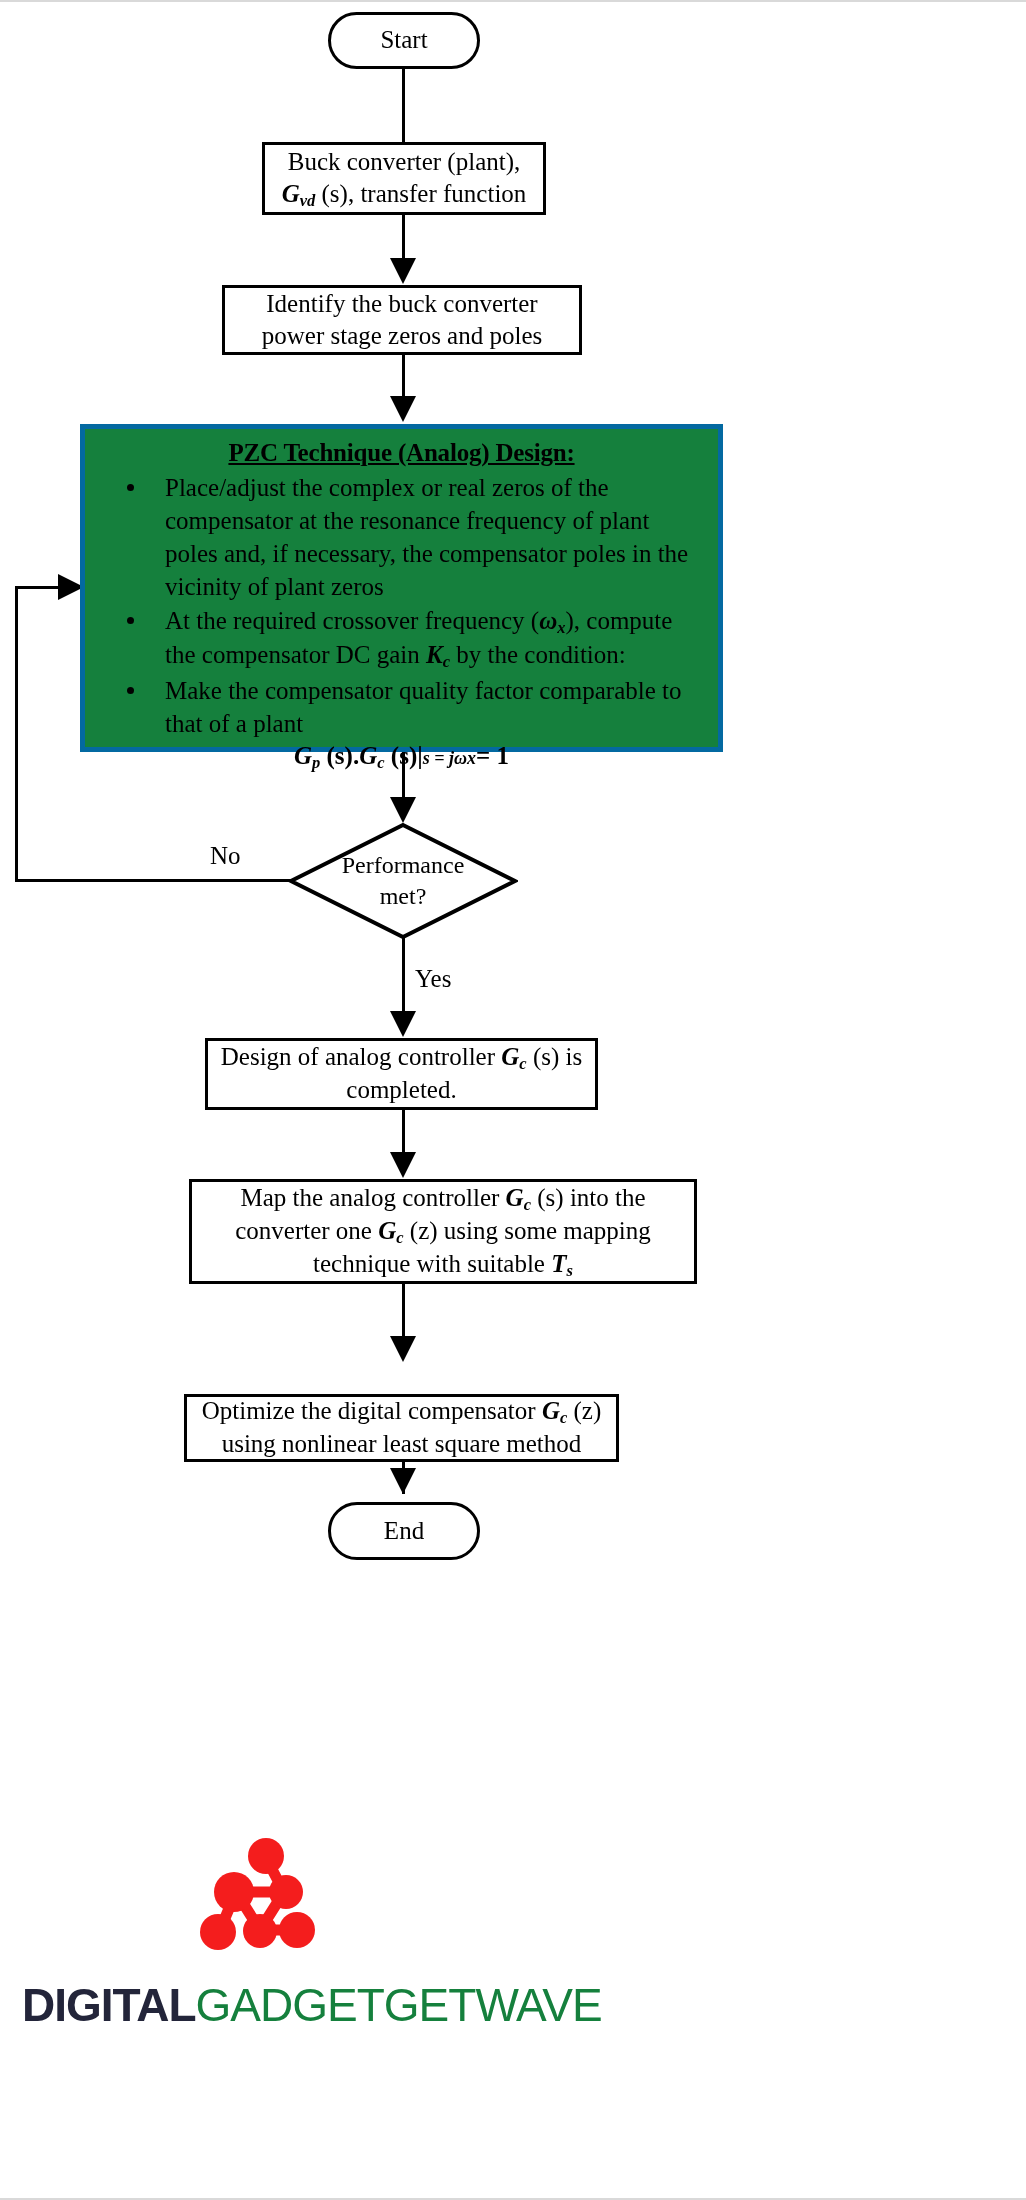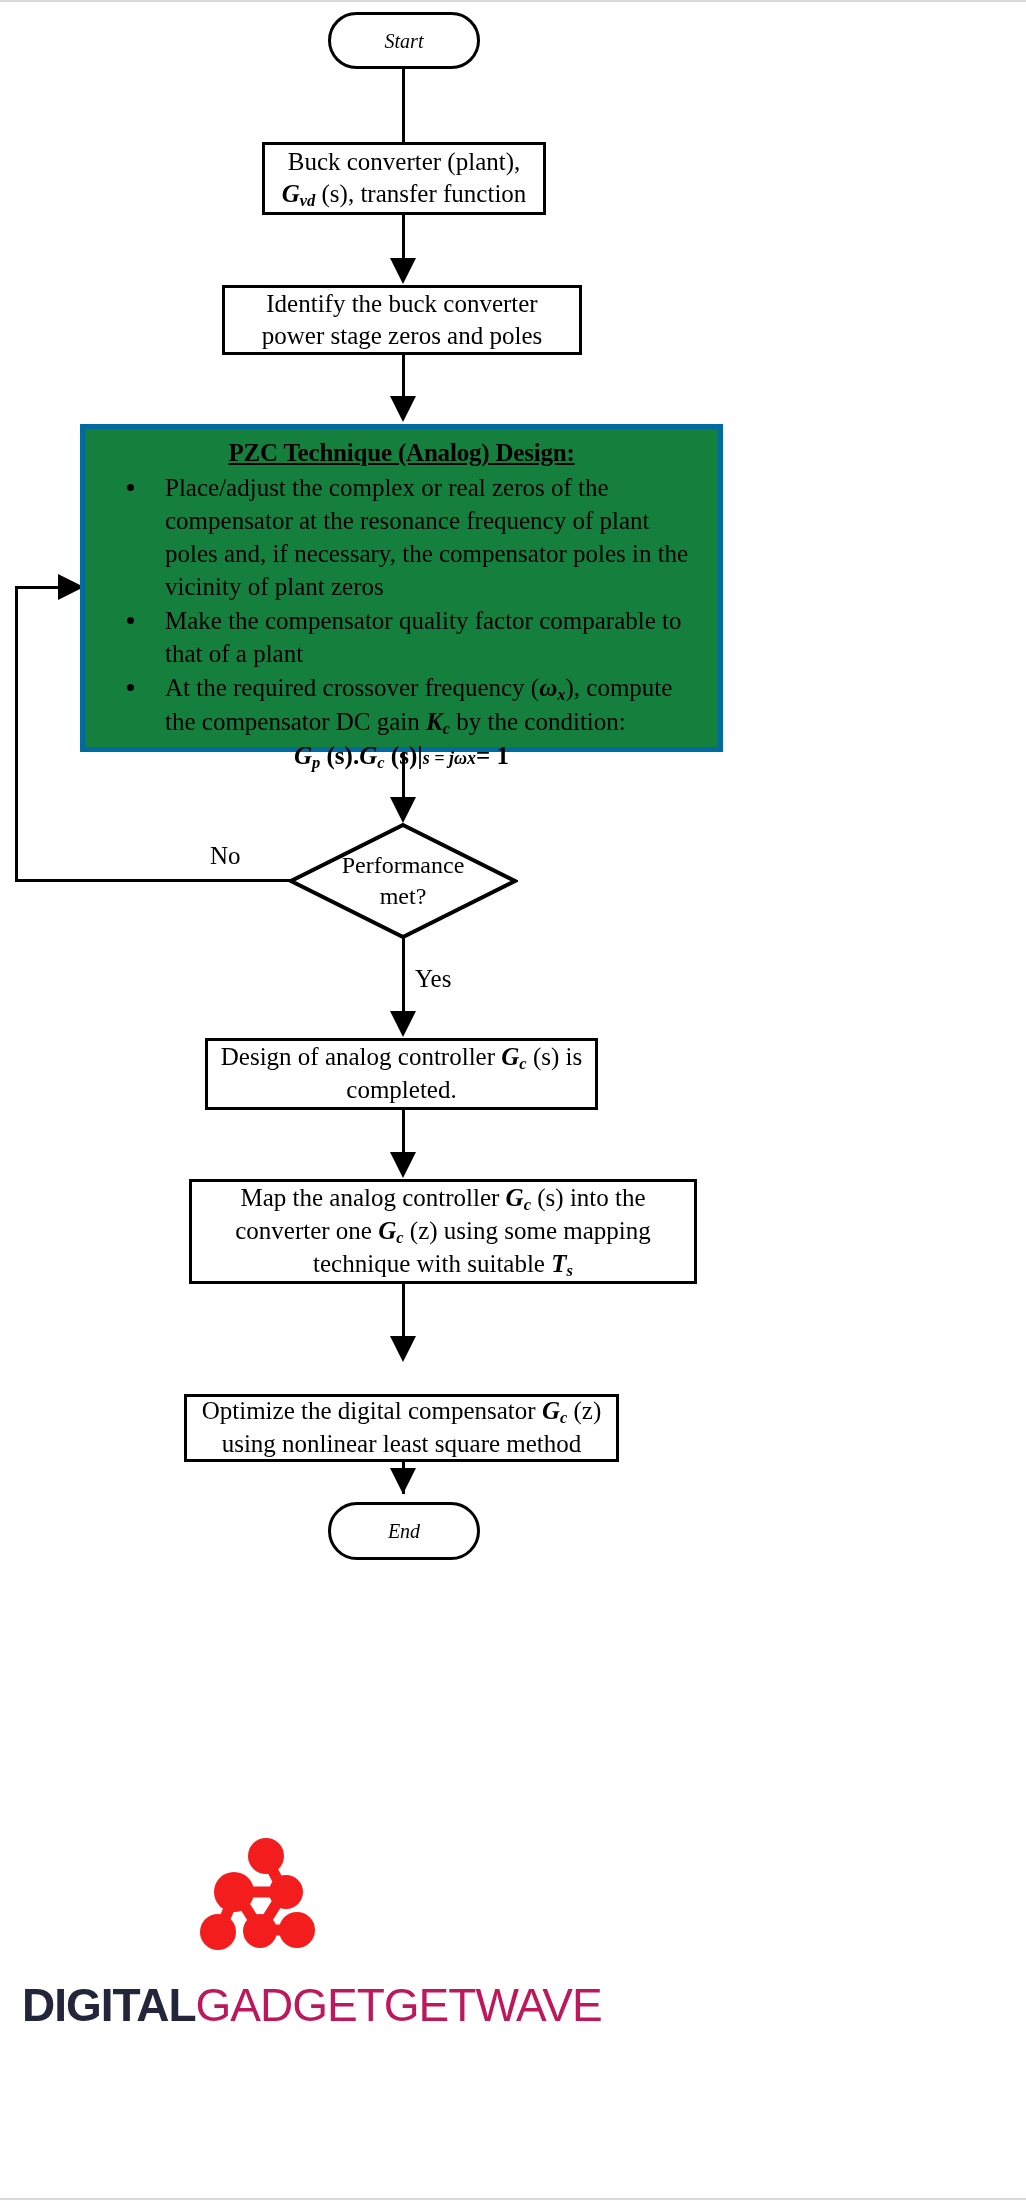--- a/index.html
+++ b/index.html
@@ -30,22 +30,21 @@
     border: 3px solid #000000;
     display: flex;
     align-items: center;
     justify-content: center;
     text-align: center;
     line-height: 1.30;
     z-index: 3;
   }
   .terminator {
     border-radius: 60px;
-    font-size: 20px;
-    font-style: italic;
+    font-size: 25px;
   }
   .process {
     font-size: 25px;
     padding: 4px 10px;
   }
   .process .txt { width: 100%; }
 
   
   .bigbox {
     position: absolute;
@@ -154,21 +153,21 @@
     position: absolute;
     left: 22px;
     top: 1976px;
     font-family: "Liberation Sans", "DejaVu Sans", sans-serif;
     font-size: 46px;
     letter-spacing: -1px;
     white-space: nowrap;
     z-index: 10;
   }
   #wm-text .wm-bold { font-weight: bold; color: #23253a; }
-  #wm-text .wm-light { font-weight: normal; color: #be185d; }
+  #wm-text .wm-light { font-weight: normal; color: #15803d; }
   #wm-logo {
     position: absolute;
     left: 196px;
     top: 1828px;
     width: 130px;
     height: 140px;
     z-index: 10;
   }
 </style>
 </head>
@@ -206,25 +205,25 @@
 
   <div class="bigbox" style="left:80px; top:422px; width:643px; height:328px;">
     <div class="heading">PZC Technique (Analog) Design:</div>
     <ul class="bullets">
       <li>
         <span class="dot"></span>
         <span>Place/adjust the complex or real zeros of the compensator at the resonance frequency of plant poles and, if necessary, the compensator poles in the vicinity of plant zeros</span>
       </li>
       <li>
         <span class="dot"></span>
-        <span>Make the compensator quality factor comparable to that of a plant</span>
+        <span>At the required crossover frequency (</span><span class="mi"><span>ω</span><sub>x</sub></span><span>), compute the compensator DC gain </span><span class="mi"><span>K</span><sub>c</sub></span><span> by the condition:</span>
       </li>
       <li>
         <span class="dot"></span>
-        <span>At the required crossover frequency (</span><span class="mi"><span>ω</span><sub>x</sub></span><span>), compute the compensator DC gain </span><span class="mi"><span>K</span><sub>c</sub></span><span> by the condition:</span>
+        <span>Make the compensator quality factor comparable to that of a plant</span>
       </li>
     </ul>
     <div class="formula-line">
       <span class="mi"><span>G</span><sub>p</sub></span><span> (s).</span><span class="mi"><span>G</span><sub>c</sub></span><span> (s)|</span><span class="sm mi">s = jωx</span><span>= 1</span>
     </div>
   </div>
 
   <div class="vline" style="left:402px; top:750px; height:48px;"></div>
   <div class="arrow-down" style="left:390px; top:795px;"></div>
 

